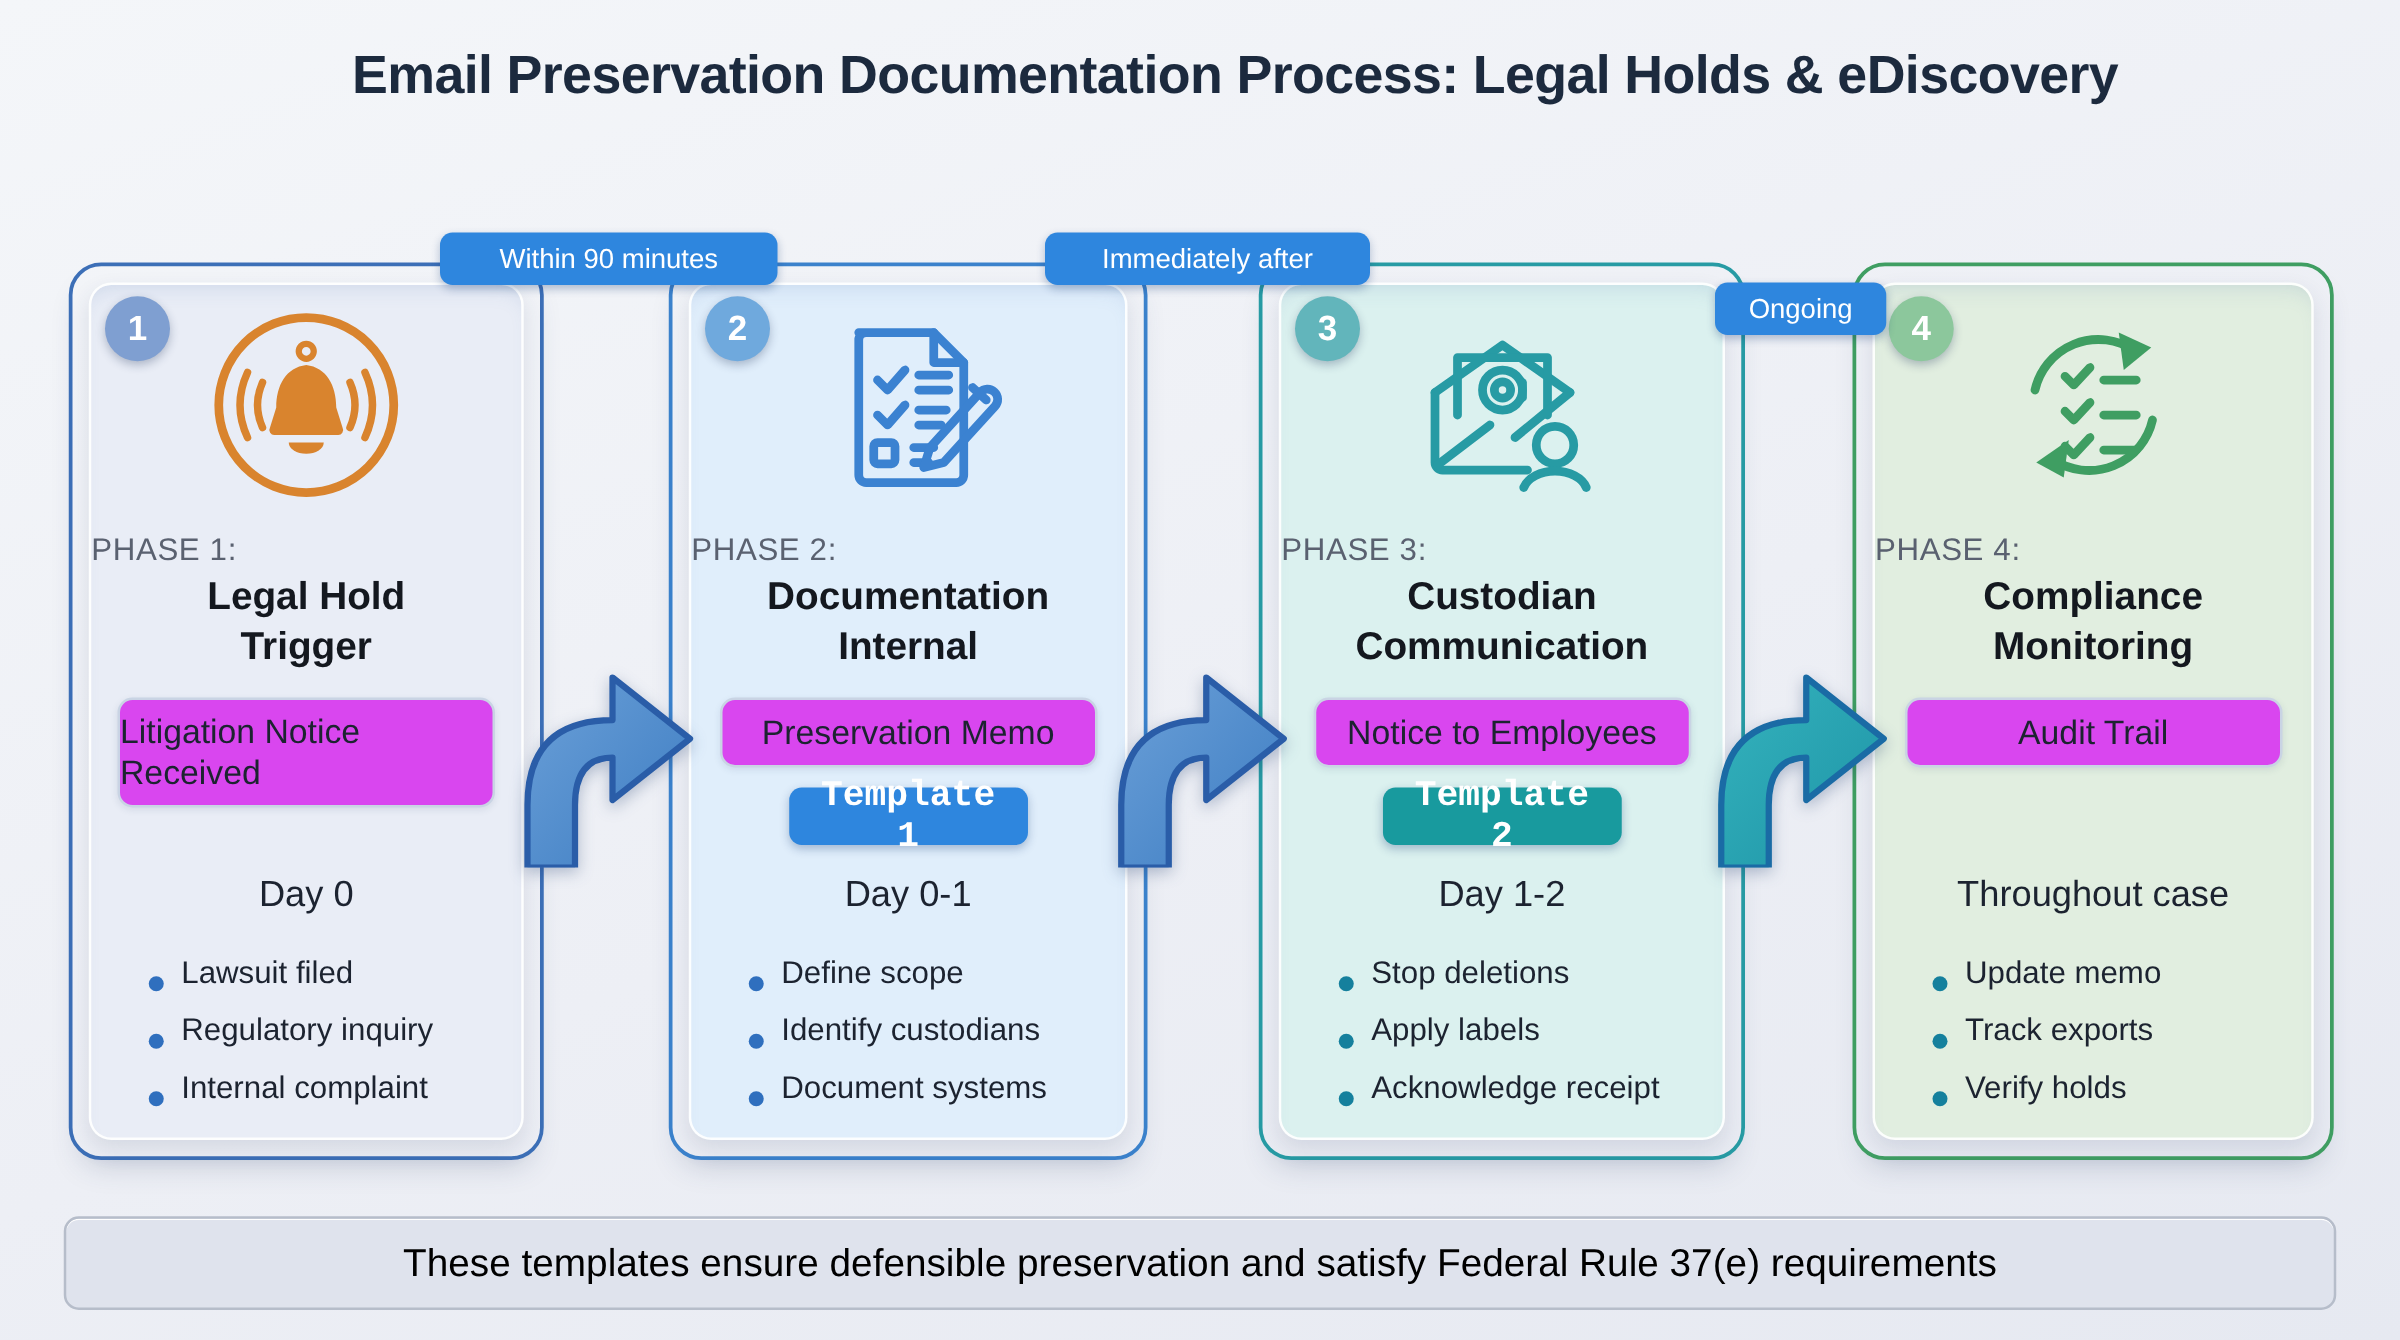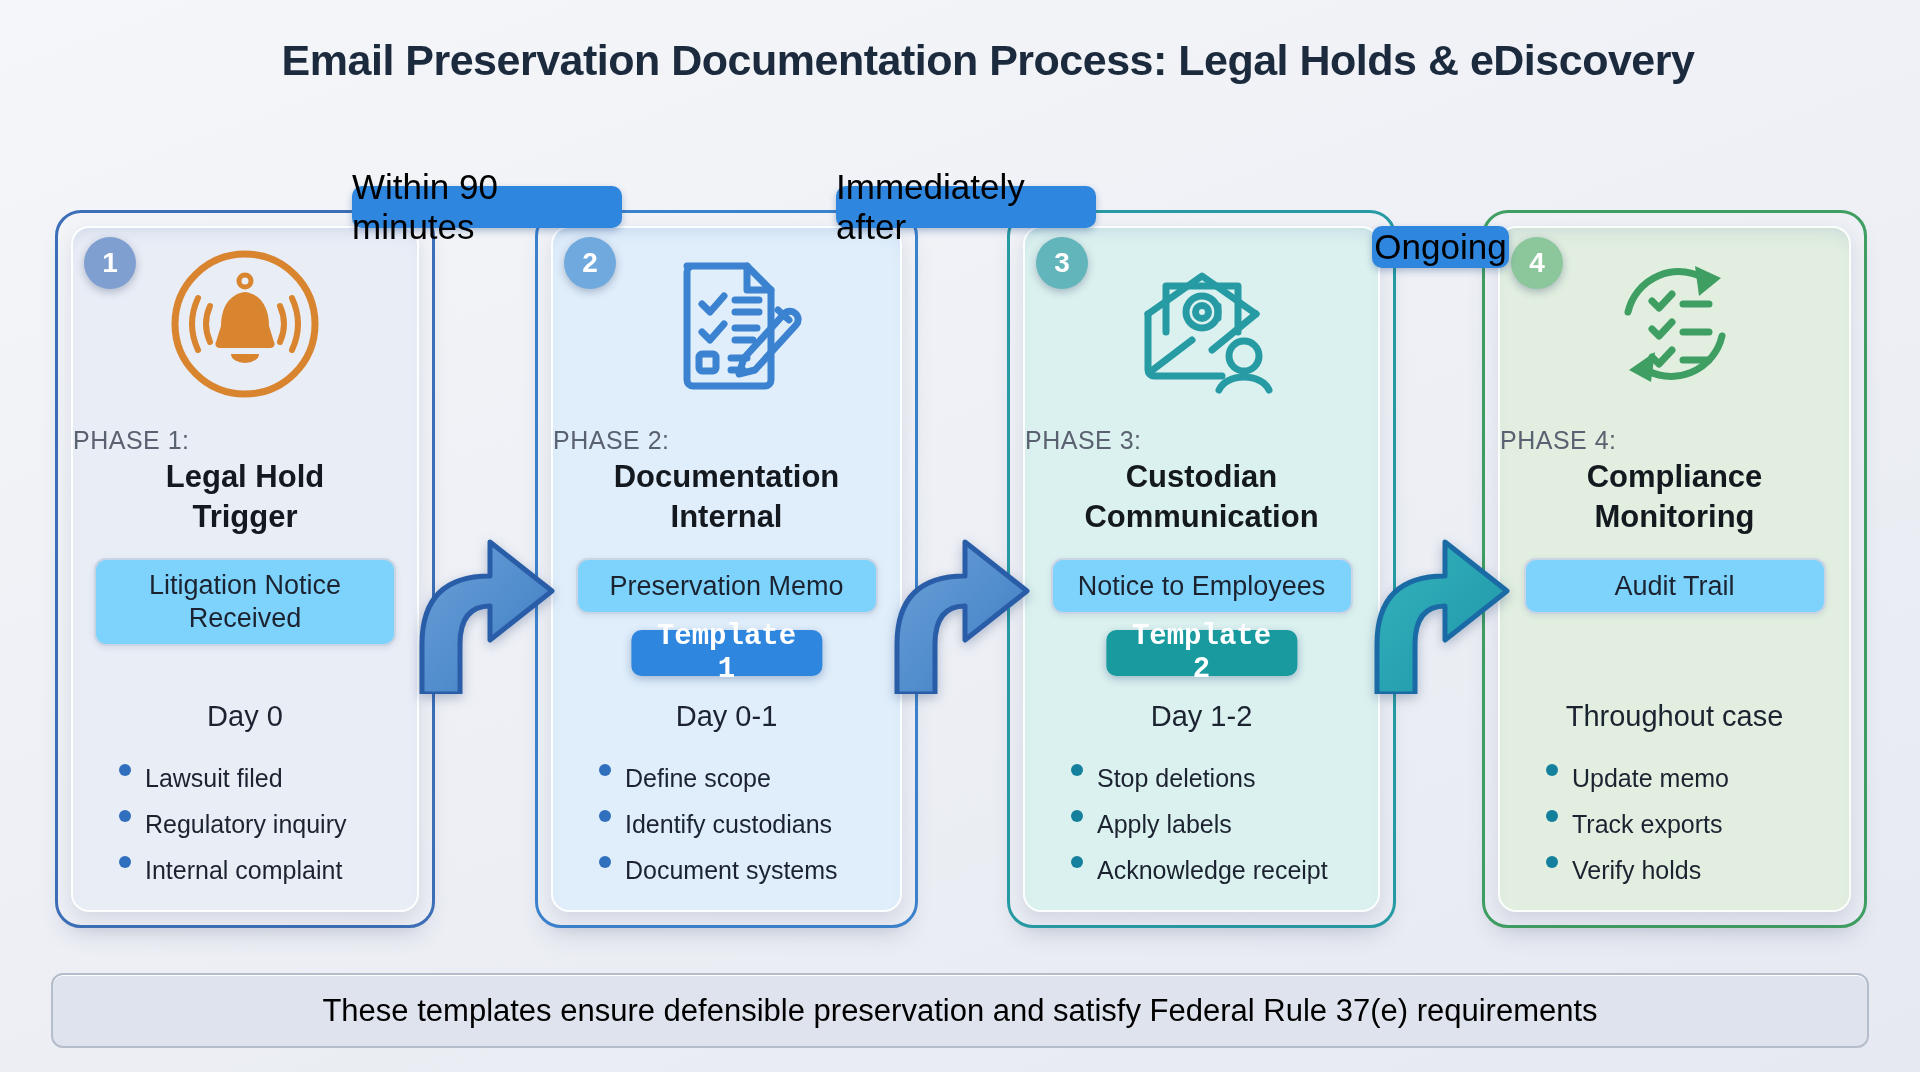--- a/index.html
+++ b/index.html
@@ -30,40 +30,40 @@
     box-shadow:0 3px 8px rgba(30,50,90,.3);
   }
   .icon-wrap{position:absolute;top:16px;left:50%;transform:translateX(-50%);width:160px;height:160px;}
   .icon-wrap svg{width:160px;height:160px;display:block;}
   .kicker{position:absolute;top:198px;left:0;width:100%;text-align:left;
     font-size:25px;color:#5a6170;letter-spacing:.5px;}
   .card-title{position:absolute;top:229px;left:0;width:100%;text-align:center;
     font-size:31px;font-weight:bold;color:#14181f;line-height:40px;}
   .artifact{
     position:absolute;top:330px;left:50%;transform:translateX(-50%);width:298px;height:52px;
-    background:#7dd3fc;border:2px solid #c9d4e4;border-radius:12px;
-    display:flex;align-items:center;justify-content:center;text-align:center;
+    background:#d946ef;border:2px solid #c9d4e4;border-radius:12px;
+    display:flex;align-items:center;justify-content:center;text-align:left;
     font-size:27px;color:#1c2330;line-height:33px;box-shadow:0 2px 6px rgba(40,60,100,.10);
   }
   .card[data-phase="0"] .artifact{height:84px;}
   .template-btn{
     position:absolute;top:402px;left:50%;transform:translateX(-50%);
     height:46px;padding:5px 26px;border-radius:10px;border:none;
     color:#fff;font-size:29px;font-weight:bold;font-family:Liberation Mono, monospace;
     display:flex;align-items:center;justify-content:center;
     box-shadow:0 3px 8px rgba(20,60,120,.3);cursor:pointer;
   }
   .timeline{position:absolute;top:472px;left:0;width:100%;text-align:center;
     font-size:29px;color:#1c2330;}
   .items{position:absolute;top:536px;left:46px;right:8px;margin:0;padding:0;list-style:none;}
-  .items li{display:flex;align-items:flex-start;font-size:25px;color:#1c2330;margin-bottom:17px;}
+  .items li{display:flex;align-items:flex-end;font-size:25px;color:#1c2330;margin-bottom:17px;}
   .dot{width:12px;height:12px;border-radius:50%;background:var(--bullet);margin-right:14px;flex:none;}
   
   .timing-badge{
-    position:absolute;top:186px;height:42px;border-radius:10px;color:#000000;font-size:35px;
+    position:absolute;top:186px;height:42px;border-radius:10px;color:#ffffff;font-size:22px;
     display:flex;align-items:center;justify-content:center;z-index:6;
     box-shadow:0 3px 7px rgba(20,60,120,.3);
   }
   
   .flow-arrow{position:absolute;top:494px;width:150px;height:200px;z-index:5;
     filter:drop-shadow(0 4px 6px rgba(30,60,110,.3));}
   
   .footer-note{
     position:absolute;left:51px;top:973px;width:1818px;height:75px;box-sizing:border-box;
     background:#dfe3ed;border:2px solid #b6bdca;border-radius:12px;

